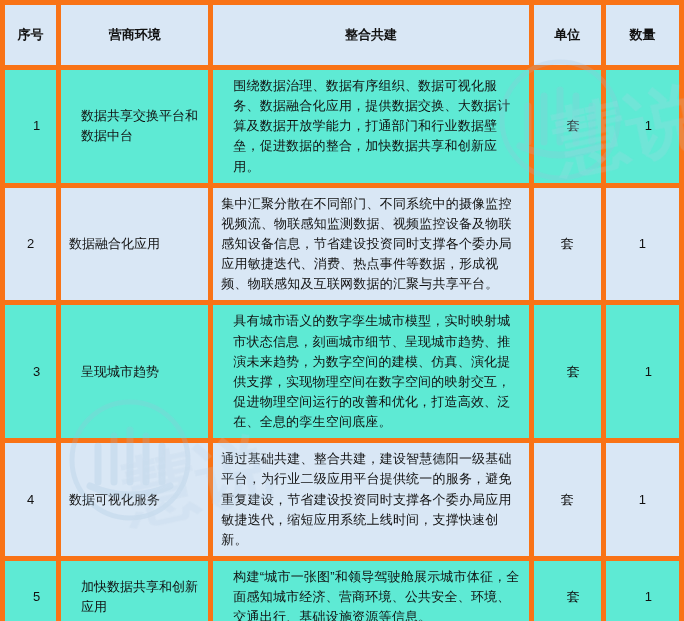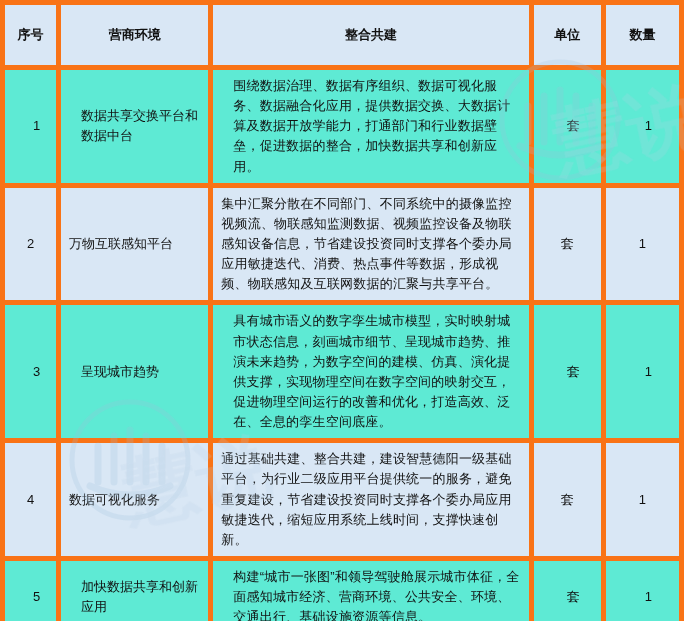--- a/index.html
+++ b/index.html
@@ -120,21 +120,21 @@
     <tbody>
       <tr class="odd">
         <td class="num">1</td>
         <td class="sysname">数据共享交换平台和数据中台</td>
         <td class="content">围绕数据治理、数据有序组织、数据可视化服务、数据融合化应用，提供数据交换、大数据计算及数据开放学能力，打通部门和行业数据壁垒，促进数据的整合，加快数据共享和创新应用。</td>
         <td class="unit">套</td>
         <td class="qty">1</td>
       </tr>
       <tr class="even">
         <td class="num">2</td>
-        <td class="sysname">万物互联感知平台</td>
+        <td class="sysname">数据融合化应用</td>
         <td class="content">集中汇聚分散在不同部门、不同系统中的摄像监控视频流、物联感知监测数据、视频监控设备及物联感知设备信息，节省建设投资同时支撑各个委办局应用敏捷迭代、消费、热点事件等数据，形成视频、物联感知及互联网数据的汇聚与共享平台。</td>
         <td class="unit">套</td>
         <td class="qty">1</td>
       </tr>
       <tr class="odd">
         <td class="num">3</td>
         <td class="sysname">呈现城市趋势</td>
         <td class="content">具有城市语义的数字孪生城市模型，实时映射城市状态信息，刻画城市细节、呈现城市趋势、推演未来趋势，为数字空间的建模、仿真、演化提供支撑，实现物理空间在数字空间的映射交互，促进物理空间运行的改善和优化，打造高效、泛在、全息的孪生空间底座。</td>
         <td class="unit">套</td>
         <td class="qty">1</td>

